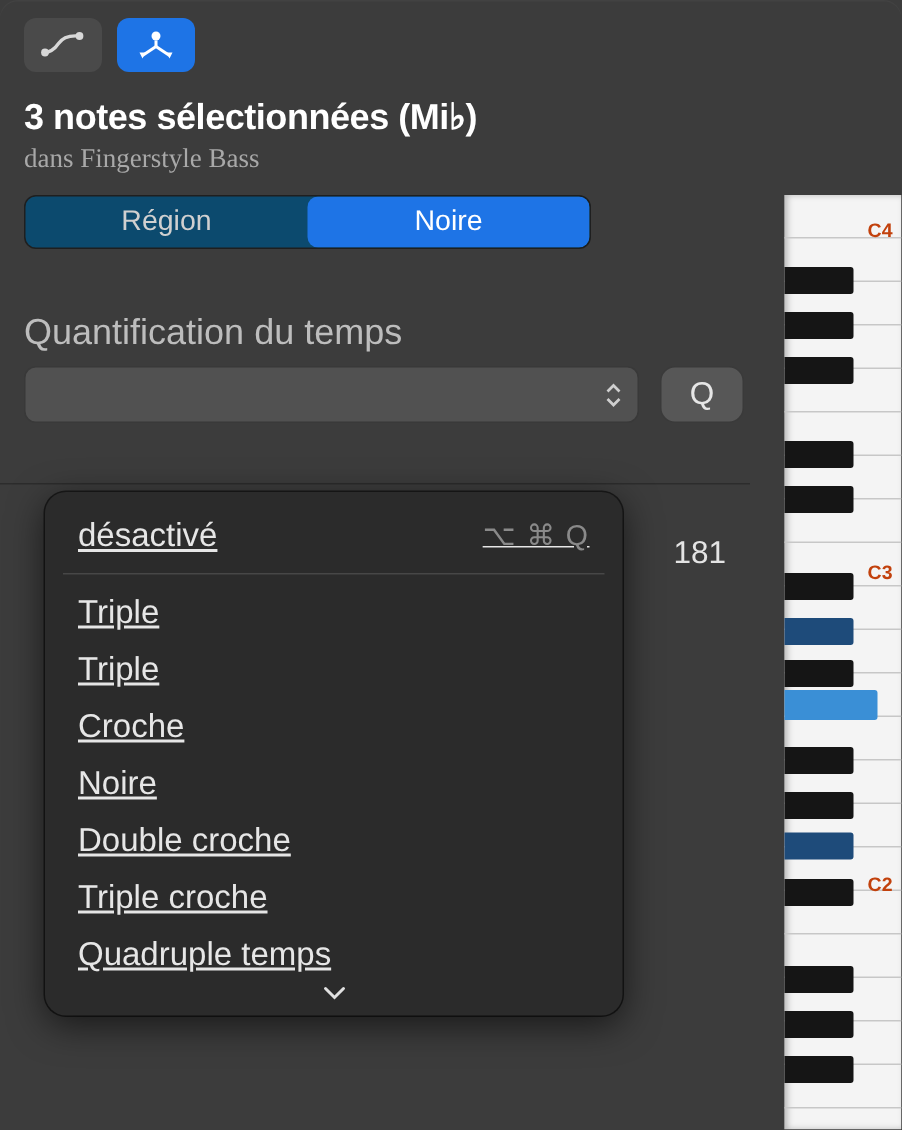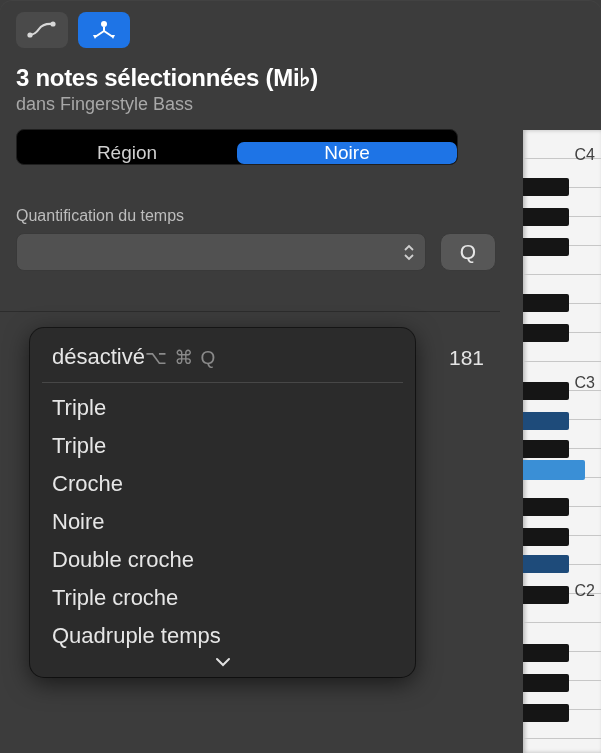--- a/index.html
+++ b/index.html
@@ -37,35 +37,35 @@
   .title-main {
     font-size: 24px;
     font-weight: 600;
     color: #ffffff;
     letter-spacing: -0.3px;
   }
   .title-sub {
     font-size: 18px;
     color: #a8a8a8;
     margin-top: 2px;
+    font-family: Liberation Serif, serif;
   }
 
   
   .segmented-wrap {
     padding: 0 16px;
   }
   .segmented {
     display: flex;
-    background: #000000;
+    background: #0c4a6e;
     border-radius: 8px;
-    width: 442px;
+    width: 378px;
     height: 36px;
     border: 1px solid #1f1f1f;
     overflow: hidden;
-    align-items: flex-end;
   }
   .segmented .seg {
     flex: 1;
     border: none;
     background: transparent;
     color: #d0d0d0;
     font-size: 19px;
     font-weight: 500;
     cursor: pointer;
   }
@@ -74,21 +74,21 @@
     color: #ffffff;
     border-radius: 7px;
   }
 
   
   .section {
     margin-top: 42px;
     padding: 0 16px;
   }
   .section-label {
-    font-size: 16px;
+    font-size: 24px;
     color: #bdbdbd;
     margin-bottom: 8px;
   }
   .select-row {
     display: flex;
     gap: 14px;
     align-items: stretch;
     width: 480px;
   }
   .select-box {
@@ -142,22 +142,24 @@
     background: #2b2b2b;
     border-radius: 14px;
     box-shadow: 0 6px 24px rgba(0,0,0,0.6), 0 0 0 1px #1a1a1a;
     padding: 10px 0 6px 0;
   }
   .popup-item {
     padding: 6px 22px;
     font-size: 22px;
     color: #e6e6e6;
     display: flex;
+    justify-content: space-between;
     align-items: center;
     cursor: pointer;
+    text-decoration: underline;
   }
   .popup-item .shortcut {
     color: #8a8a8a;
     font-size: 19px;
     letter-spacing: 1px;
   }
   .popup-sep {
     height: 1px;
     background: #474747;
     margin: 6px 12px;
@@ -200,23 +202,23 @@
     left: 0;
     width: 46px;
     height: 18px;
     background: #151515;
     z-index: 2;
     border-radius: 0 2px 2px 0;
   }
   .key-label {
     position: absolute;
     right: 6px;
-    font-size: 16px;
-    color: #404040;
-    font-weight: 400;
+    font-size: 13px;
+    color: #c2410c;
+    font-weight: 700;
     z-index: 3;
   }
   .note-highlight {
     position: absolute;
     left: 0;
     height: 18px;
     z-index: 2;
     border-radius: 0 2px 2px 0;
   }
   .note-dark { background: #1e4b7a; width: 46px; }

